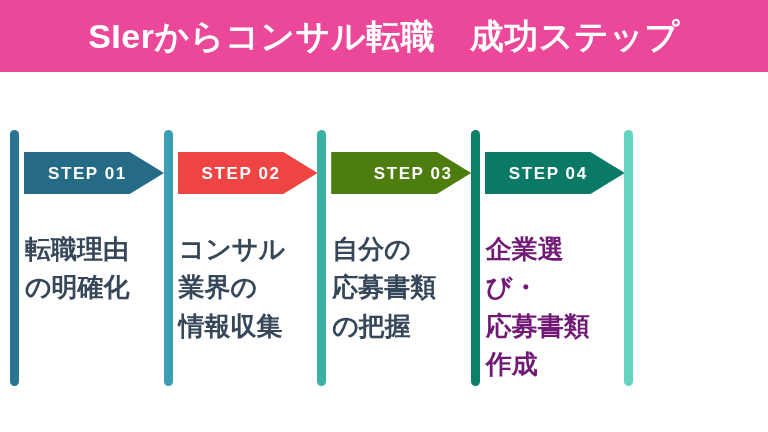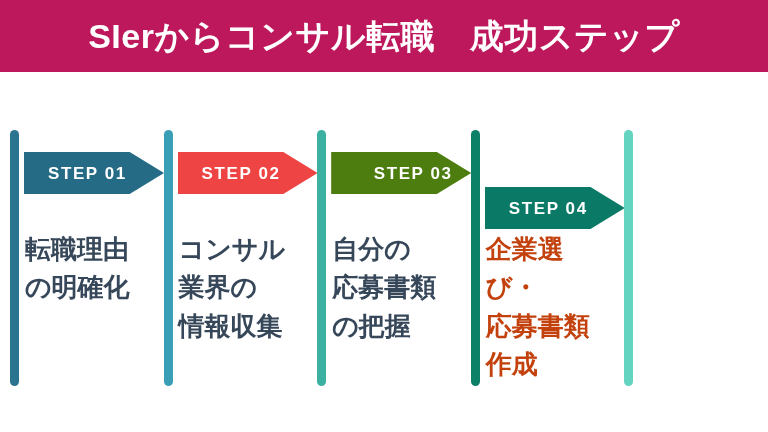--- a/index.html
+++ b/index.html
@@ -97,21 +97,21 @@
     line-height: 1.48;
     white-space: pre-line;
     letter-spacing: 0px;
   }
 </style>
 </head>
 <body>
 
 <div class="page" style="background: rgb(255, 255, 255);">
 
-  <div class="header-band" style="background: #be185d;">
+  <div class="header-band" style="background: #ec4899;">
     <div class="header-title" style="color: rgb(255, 255, 255);">SIerからコンサル転職　成功ステップ</div>
   </div>
 
   <div class="steps">
 
     <div class="step">
       <div class="step-bar" style="background: rgb(42, 116, 144);"></div>
       <div class="arrow" style="background: rgb(37, 107, 133);">
         <span class="arrow-label">STEP 01</span>
       </div>
@@ -134,24 +134,24 @@
       <div class="arrow" style="background: #4d7c0f; justify-content: center;">
         <span class="arrow-label">STEP 03</span>
       </div>
       <div class="step-text" style="color: rgb(55, 71, 90);">自分の
 応募書類
 の把握</div>
     </div>
 
     <div class="step">
       <div class="step-bar" style="background: rgb(13, 128, 104);"></div>
-      <div class="arrow" style="background: rgb(10, 122, 102); margin-top: 35px;">
+      <div class="arrow" style="background: rgb(10, 122, 102);">
         <span class="arrow-label">STEP 04</span>
       </div>
-      <div class="step-text" style="color: #c2410c;">企業選び・
+      <div class="step-text" style="color: #701a75;">企業選び・
 応募書類
 作成</div>
     </div>
 
     <div class="step">
       <div class="step-bar" style="background: rgb(99, 212, 192);"></div>
     </div>
 
   </div>
 </div>

